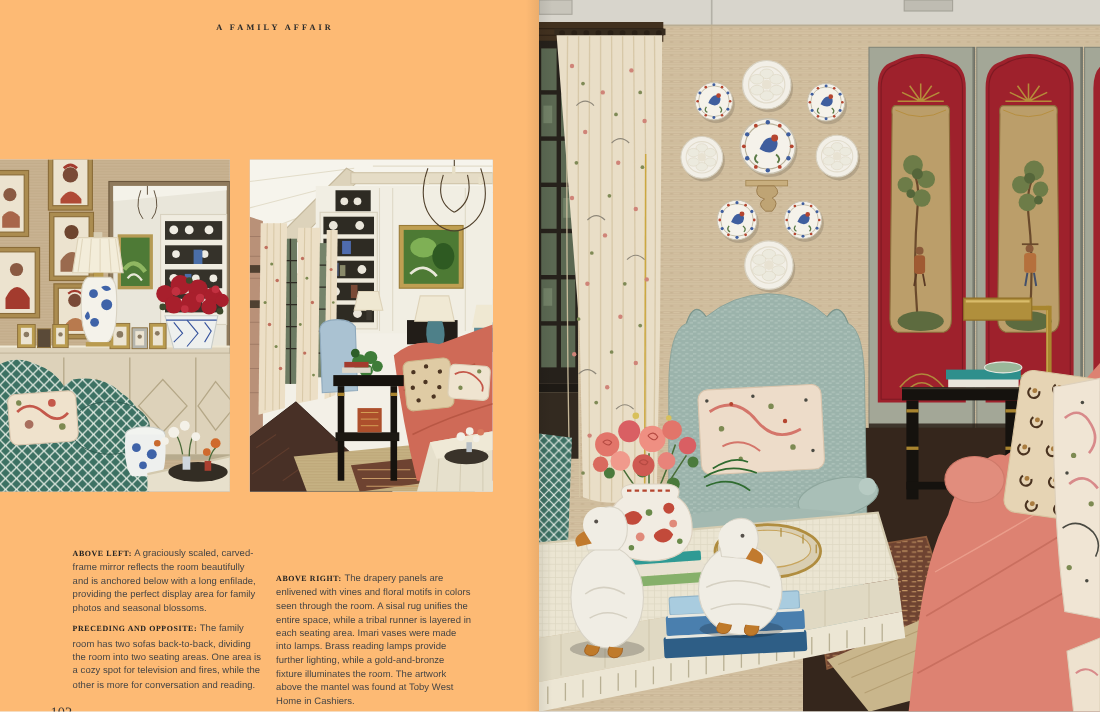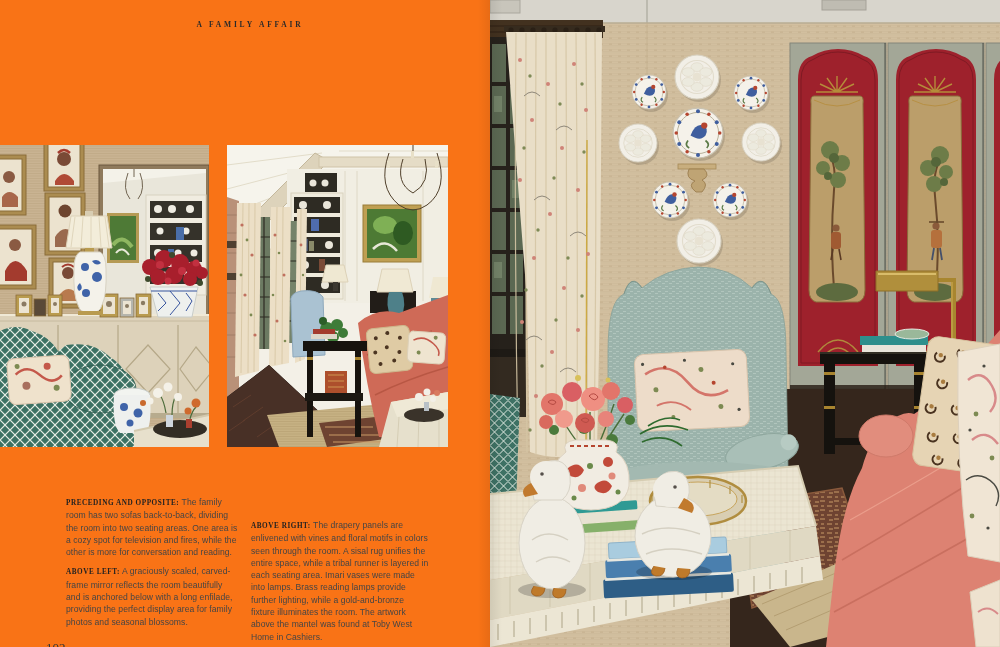--- a/index.html
+++ b/index.html
@@ -1,18 +1,18 @@
 <!DOCTYPE html>
 <html><head>
 <meta charset="utf-8">
 <style>
   html,body{margin:0;padding:0;background:#e8e8e8;}
   .spread{position:relative;width:1000px;height:647px;background:#fdfdfc;overflow:hidden;
           font-family:"Liberation Sans",sans-serif;}
-  .left-page{position:absolute;left:0;top:0;width:490px;height:647px;background:#f97316;}
+  .left-page{position:absolute;left:0;top:0;width:490px;height:647px;background:#fdba74;}
   .right-page{position:absolute;left:490px;top:0;width:510px;height:647px;}
   .running-head{position:absolute;left:10px;top:20px;width:480px;text-align:center;
       font-family:"Liberation Serif",serif;font-size:7.5px;letter-spacing:2.8px;
       color:#2a2a2a;font-weight:bold;}
   .photo{position:absolute;overflow:hidden;background:#ccc;}
   .photo svg{display:block;width:100%;height:100%;}
   #photo-left{left:0;top:145px;width:209px;height:302px;}
   #photo-mid{left:227px;top:145px;width:221px;height:302px;}
   #photo-right{left:0;top:0;width:510px;height:647px;}
   .caption{position:absolute;top:496px;color:#454545;font-size:8.6px;line-height:12.3px;
@@ -418,22 +418,22 @@
             <circle cx="192" cy="252" r="4"></circle>
             <circle cx="200" cy="247" r="3.5"></circle>
             <circle cx="206" cy="254" r="3"></circle>
           </g>
         <circle cx="210" cy="248" r="3" fill="#d87a5e"></circle>
         <rect x="197" y="257" width="5" height="9" fill="#b8c0c6"></rect>
       </svg>
     </div>
 
     <div class="caption col-a">
+      <p><span class="lead">ABOVE LEFT:</span> <span>A graciously scaled, carved-frame mirror reflects the room beautifully and is anchored below with a long enfilade, providing the perfect display area for family photos and seasonal blossoms.</span></p>
       <p><span class="lead">PRECEDING AND OPPOSITE:</span> <span>The family room has two sofas back-to-back, dividing the room into two seating areas. One area is a cozy spot for television and fires, while the other is more for conversation and reading.</span></p>
-      <p><span class="lead">ABOVE LEFT:</span> <span>A graciously scaled, carved-frame mirror reflects the room beautifully and is anchored below with a long enfilade, providing the perfect display area for family photos and seasonal blossoms.</span></p>
     </div>
     <div class="caption col-b">
       <p><span class="lead">ABOVE RIGHT:</span> <span>The drapery panels are enlivened with vines and floral motifs in colors seen through the room. A sisal rug unifies the entire space, while a tribal runner is layered in each seating area. Imari vases were made into lamps. Brass reading lamps provide further lighting, while a gold-and-bronze fixture illuminates the room. The artwork above the mantel was found at Toby West Home in Cashiers.</span></p>
     </div>
 
     <div class="folio">102</div>
   </div>
 
   <div class="right-page">
     <div class="photo" id="photo-right">

